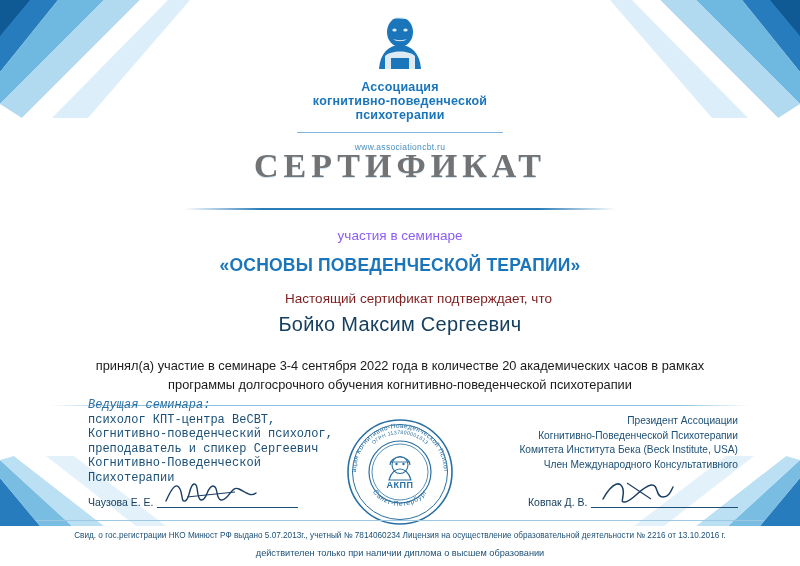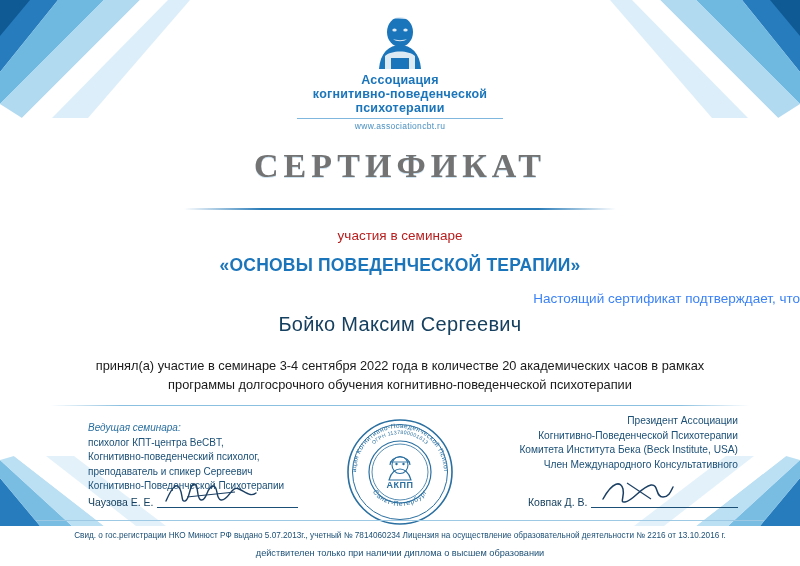--- a/index.html
+++ b/index.html
@@ -22,21 +22,21 @@
   .corner svg { display: block; }
   .c-tl { top: 0; left: 0; }
   .c-tr { top: 0; right: 0; }
   .c-bl { bottom: 40px; left: 0; height: 70px; }
   .c-br { bottom: 40px; right: 0; height: 70px; }
 
   
   .logo-wrap {
     position: absolute;
     top: 12px; left: 0; right: 0;
-    display: flex; flex-direction: column; align-items: center;
+    display: flex; flex-direction: column; align-items: center; gap: 7px;
   }
   .logo-head { width: 74px; height: 58px; }
   .logo-title {
     margin-top: 3px;
     text-align: center;
     color: #1b75bb;
     font-weight: bold;
     font-size: 12.5px;
     line-height: 14px;
     letter-spacing: 0.2px;
@@ -60,52 +60,52 @@
     text-shadow: 0 1px 0 #cfe4f2;
   }
   .title-rule {
     position: absolute; top: 208px; left: 50%; transform: translateX(-50%);
     width: 432px; height: 2px;
     background: linear-gradient(to right, rgba(27,117,187,0) 0%, #2a7cb8 18%, #2a7cb8 82%, rgba(27,117,187,0) 100%);
   }
 
   .subtitle {
     position: absolute; top: 228px; left: 0; right: 0;
-    text-align: center; font-size: 13.5px; color: #b91c1c;
+    text-align: center; font-size: 13.5px; color: #8b5cf6;
   }
   .course {
     position: absolute; top: 255px; left: 0; right: 0;
     text-align: center;
     font-size: 17.5px; font-weight: bold; color: #1b75bb;
     letter-spacing: 0.2px;
   }
   .confirm {
     position: absolute; top: 291px; left: 0; right: 0;
-    text-align: right; font-size: 13.5px; color: #3b82f6; padding-left: 37px;
+    text-align: center; font-size: 13.5px; color: #7f1d1d; padding-left: 37px;
   }
   .name {
     position: absolute; top: 313px; left: 0; right: 0;
     text-align: center;
     font-size: 20px; font-weight: normal; color: #16405f;
     letter-spacing: 0.3px;
   }
   .body-text {
     position: absolute; top: 356px; left: 68px; right: 68px;
     text-align: center; font-size: 12.8px; color: #1a1a1a; line-height: 19px;
   }
   .mid-rule {
     position: absolute; top: 405px; left: 50px; right: 50px;
     height: 1px;
     background: linear-gradient(to right, rgba(27,117,187,0) 0%, #8cc0e0 10%, #8cc0e0 90%, rgba(27,117,187,0) 100%);
   }
 
   
   .sig-left {
-    position: absolute; top: 421px; left: 88px; width: 250px;
-    font-size: 10px; color: #1b4f76; line-height: 14.5px;
+    position: absolute; top: 398px; left: 88px; width: 250px;
+    font-size: 12px; color: #1b4f76; line-height: 14.5px; font-family: Liberation Mono, monospace;
   }
   .sig-left .hdr { font-style: italic; color: #2a6fa0; }
   .sig-right {
     position: absolute; top: 414px; right: 62px; width: 292px;
     text-align: right;
     font-size: 10.2px; color: #1b4f76; line-height: 14.5px;
   }
   .sig-line-row {
     position: absolute; display: flex; align-items: flex-end; gap: 4px;
     font-size: 10.5px; color: #16405f; margin-top: 10px;

